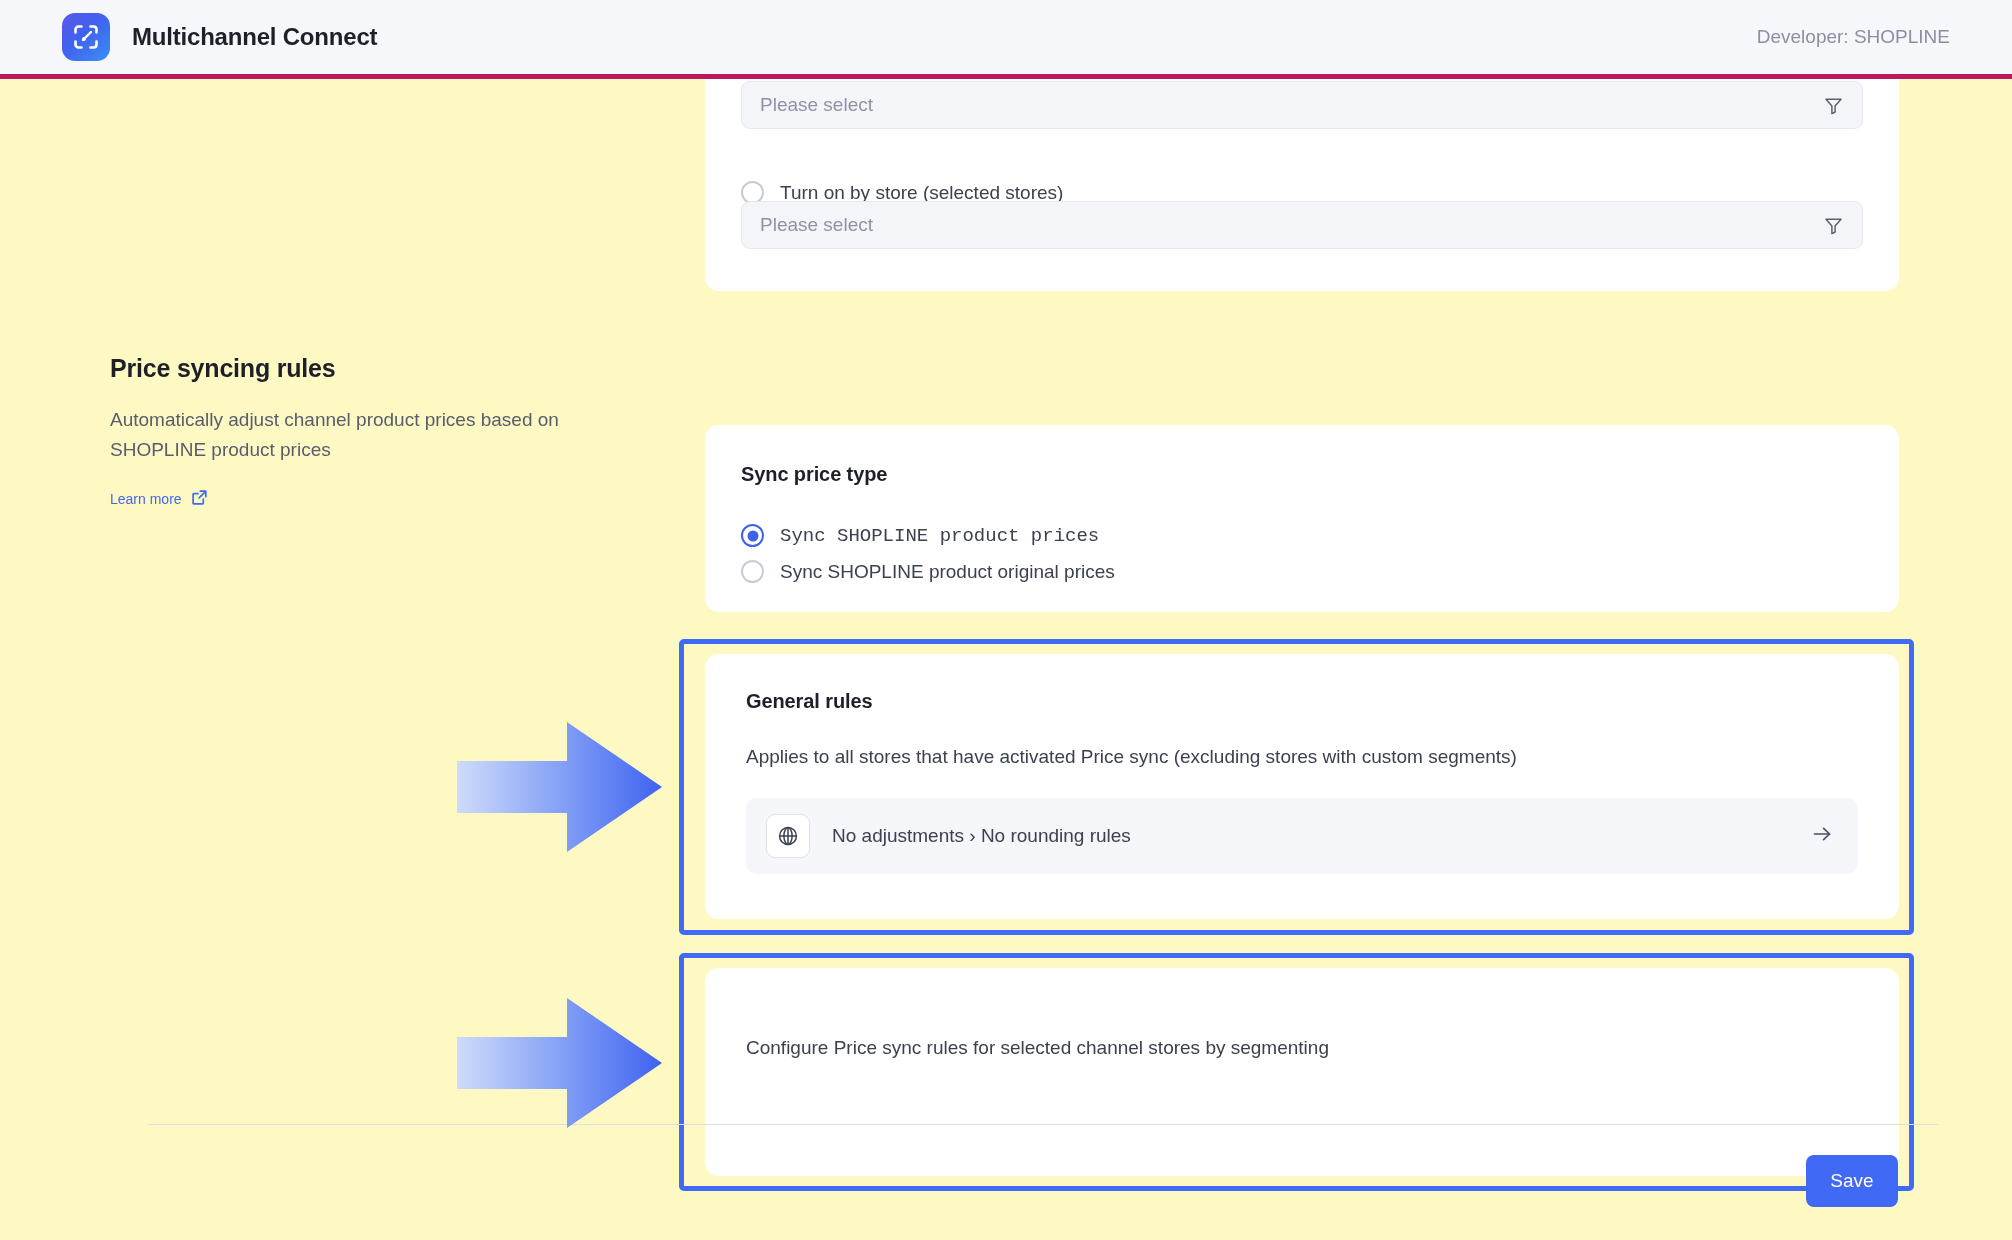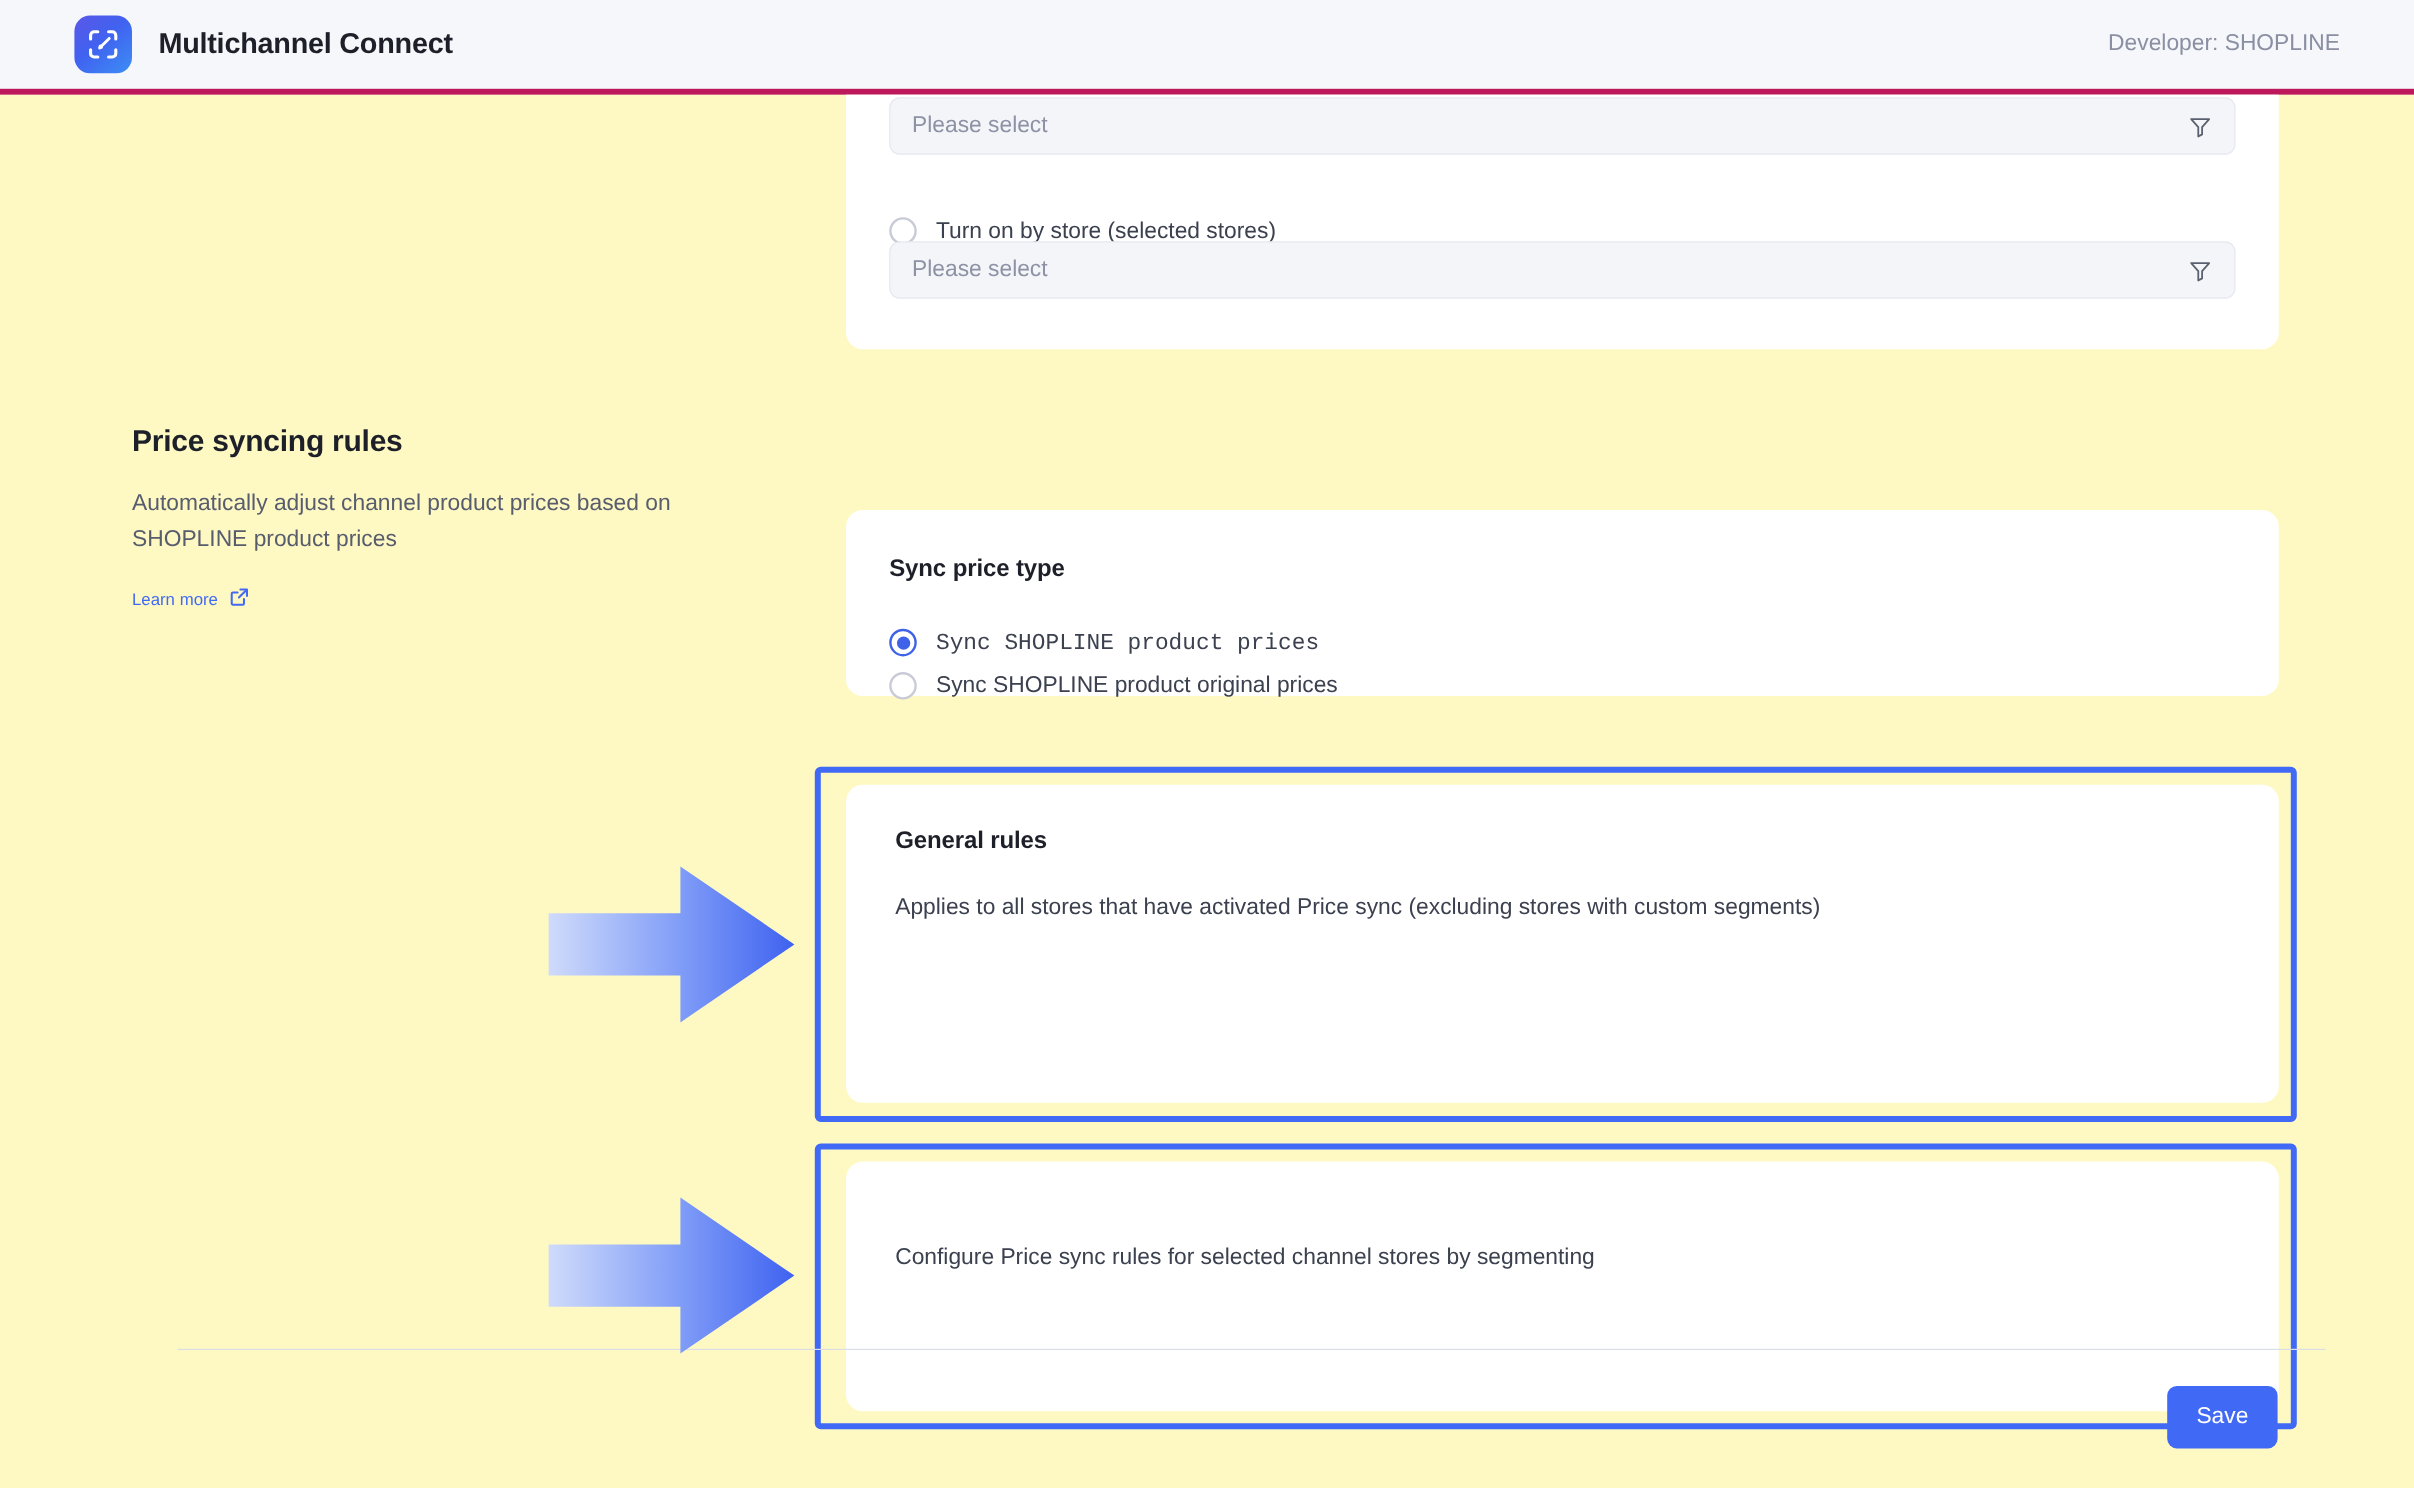--- a/index.html
+++ b/index.html
@@ -144,21 +144,21 @@
     font-size: 14px;
     color: #4069f5;
     font-weight: 500;
     cursor: pointer;
     text-decoration: none;
   }
 
   
   #card-sync-price-type {
     left: 705px; top: 346px;
-    width: 1194px; height: 155px;
+    width: 1194px; height: 187px;
     padding: 38px 36px 0 36px;
   }
   .card-heading {
     font-size: 20px;
     font-weight: bold;
     color: #1d2029;
     letter-spacing: -0.1px;
   }
   .radio-row {
     display: flex;
@@ -332,20 +332,37 @@
       <span class="radio-label">Sync SHOPLINE product original prices</span>
     </div>
   </div>
 
   <div class="highlight" id="highlight-general"></div>
 
   <div class="card" id="card-general-rules">
     <div class="card-heading">General rules</div>
     <div class="body-text" style="margin-top:30px;">Applies to all stores that have activated Price sync (excluding stores with custom segments)</div>
 
+    <div class="rule-row" style="margin-top:26px;">
+      <span class="globe-chip">
+        <svg width="24" height="24" viewBox="0 0 24 24" fill="none">
+          <circle cx="12" cy="12" r="8.4" stroke="#3c414f" stroke-width="1.5"></circle>
+          <path d="M12 3.6v16.8" stroke="#3c414f" stroke-width="1.5"></path>
+          <path d="M3.6 12h16.8" stroke="#3c414f" stroke-width="1.5"></path>
+          <ellipse cx="12" cy="12" rx="4.1" ry="8.4" stroke="#3c414f" stroke-width="1.5"></ellipse>
+        </svg>
+      </span>
+      <span class="rule-text">No adjustments › No rounding rules</span>
+      <span>
+        <svg width="24" height="24" viewBox="0 0 24 24" fill="none">
+          <path d="M4.5 12h15" stroke="#4a4f60" stroke-width="1.7" stroke-linecap="round"></path>
+          <path d="M13.6 6.3L19.5 12l-5.9 5.7" stroke="#4a4f60" stroke-width="1.7" stroke-linecap="round" stroke-linejoin="round"></path>
+        </svg>
+      </span>
+    </div>
   </div>
 
   <div class="highlight" id="highlight-custom"></div>
 
   <div class="card" id="card-custom-rules">
     <div class="body-text" style="margin-top:30px;">Configure Price sync rules for selected channel stores by segmenting</div>
   </div>
 
   <div class="footer-divider"></div>
   <button class="btn-primary">Save</button>

